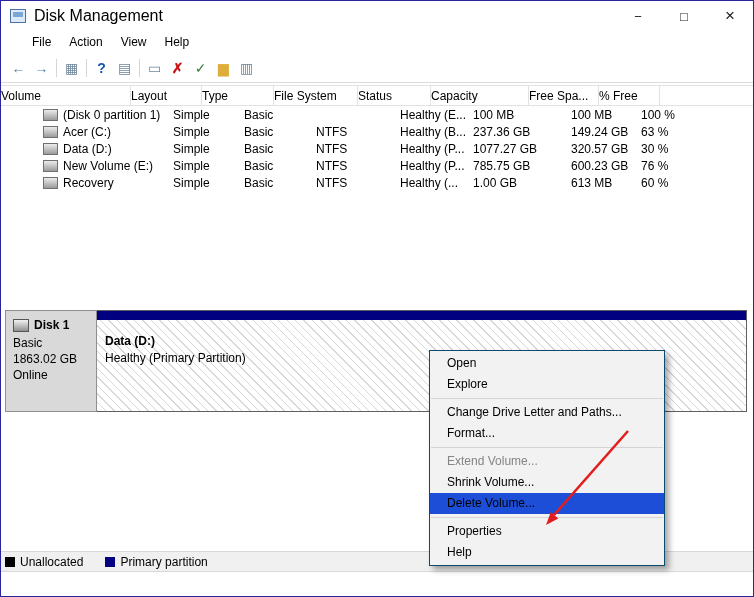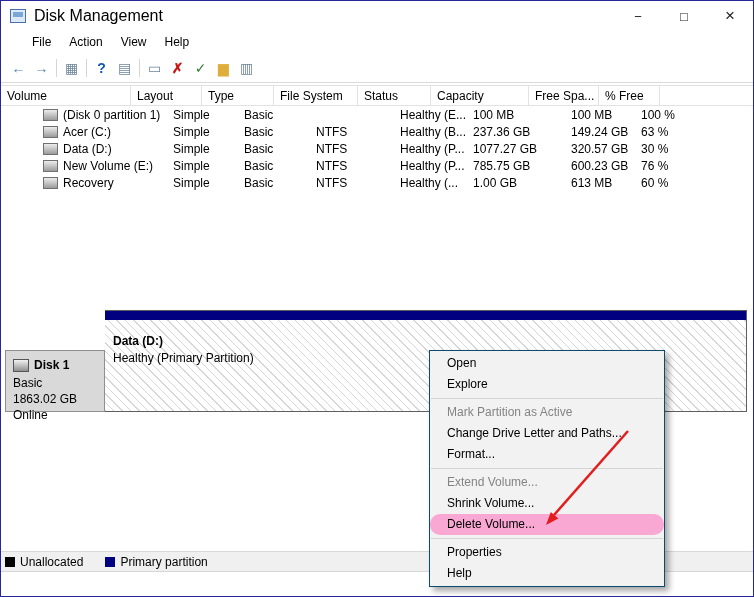--- a/index.html
+++ b/index.html
@@ -26,45 +26,45 @@
   .ico-arrow{color:#4f7fae;font-weight:bold;}
   .ico-gray{color:#6f8699;}
   .ico-help{color:#1256b0;font-weight:bold;}
   .ico-red{color:#c81414;font-weight:bold;}
   .ico-green{color:#2e7d32;}
   .ico-folder{color:#dfae3a;}
   
   .vol-table{position:absolute;top:84px;left:0;width:100%;}
   .grid{display:grid;grid-template-columns:130px 71px 72px 84px 73px 98px 70px 61px 1fr;}
   .thead{height:19px;border-top:1px solid #e2e2e2;border-bottom:1px solid #e2e2e2;}
-  .hc{display:flex;align-items:center;padding-left:6px;border-right:1px solid #e2e2e2;overflow:hidden;white-space:nowrap;}
+  .hc{display:flex;align-items:center;border-right:1px solid #e2e2e2;overflow:hidden;white-space:nowrap;}
   .hc.filler{border-right:none;}
   .trow{height:17px;margin-left:36px;}
   .c{display:flex;align-items:center;padding-left:6px;white-space:nowrap;overflow:hidden;}
   .disk-ico{width:13px;height:10px;background:linear-gradient(#ececec,#9b9b9b);border:1px solid #707070;margin-right:5px;flex:0 0 auto;}
   
   .graph-row{position:absolute;top:309px;left:4px;width:742px;height:102px;display:flex;}
-  .disk-panel{width:100px;flex:0 0 auto;background:#d9d9d9;border:1px solid #8f8f8f;box-sizing:border-box;padding:6px 7px;line-height:16px;margin-top:40px;}
+  .disk-panel{width:92px;flex:0 0 auto;background:#d9d9d9;border:1px solid #8f8f8f;box-sizing:border-box;padding:6px 7px;line-height:16px;}
   .disk-panel .t{display:flex;align-items:center;font-weight:bold;margin-bottom:2px;}
   .drive-ico{width:14px;height:11px;background:linear-gradient(#f2f2f2,#8f8f8f);border:1px solid #555;margin-right:5px;flex:0 0 auto;}
   .partition{flex:1;border:1px solid #5f5f5f;border-left:none;box-sizing:border-box;background:#fff;display:flex;flex-direction:column;}
   .stripe{height:9px;background:#000080;}
   .p-body{flex:1;padding:13px 8px 0;line-height:17px;
     background-image:repeating-linear-gradient(45deg, rgba(150,150,150,0.38) 0px, rgba(150,150,150,0.38) 1px, transparent 1px, transparent 6px);}
   .p-label{font-weight:bold;}
   
   .legend{position:absolute;top:550px;left:0;width:100%;height:21px;background:#f0f0f0;border-top:1px solid #d8d8d8;border-bottom:1px solid #d8d8d8;display:flex;align-items:center;padding-left:4px;box-sizing:border-box;}
   .sw{width:10px;height:10px;margin-right:5px;flex:0 0 auto;}
   .sw-black{background:#000;}
   .sw-navy{background:#000080;margin-left:22px;}
   
   .ctx{position:absolute;top:349px;left:428px;width:236px;background:#f2f2f2;border:1px solid #0c4a6e;box-shadow:4px 4px 6px rgba(0,0,0,0.35);padding:2px 0;z-index:20;box-sizing:border-box;}
   .mi{height:21px;line-height:21px;padding-left:17px;white-space:nowrap;overflow:hidden;}
   .mi.disabled{color:#848484;}
-  .mi.selected{background:#f9a8d4;border-radius:10px;}
+  .mi.selected{background:#1d4ed8;}
   .msep{height:1px;background:#d4d4d4;margin:3px 1px;}
   
   .arrow-overlay{position:absolute;top:0;left:0;z-index:40;pointer-events:none;}
 </style>
 </head>
 <body>
 
 <div class="window">
 
   <div class="titlebar">
@@ -212,21 +212,20 @@
     <span class="sw sw-black"></span>
     <span>Unallocated</span>
     <span class="sw sw-navy"></span>
     <span>Primary partition</span>
   </div>
 
   <div class="ctx">
     <div class="mi">Open</div>
     <div class="mi">Explore</div>
     <div class="msep"></div>
-    <div class="mi disabled">Mark Partition as Active</div>
     <div class="mi">Change Drive Letter and Paths...</div>
     <div class="mi">Format...</div>
     <div class="msep"></div>
     <div class="mi disabled">Extend Volume...</div>
     <div class="mi">Shrink Volume...</div>
     <div class="mi selected">Delete Volume...</div>
     <div class="msep"></div>
     <div class="mi">Properties</div>
     <div class="mi">Help</div>
   </div>

